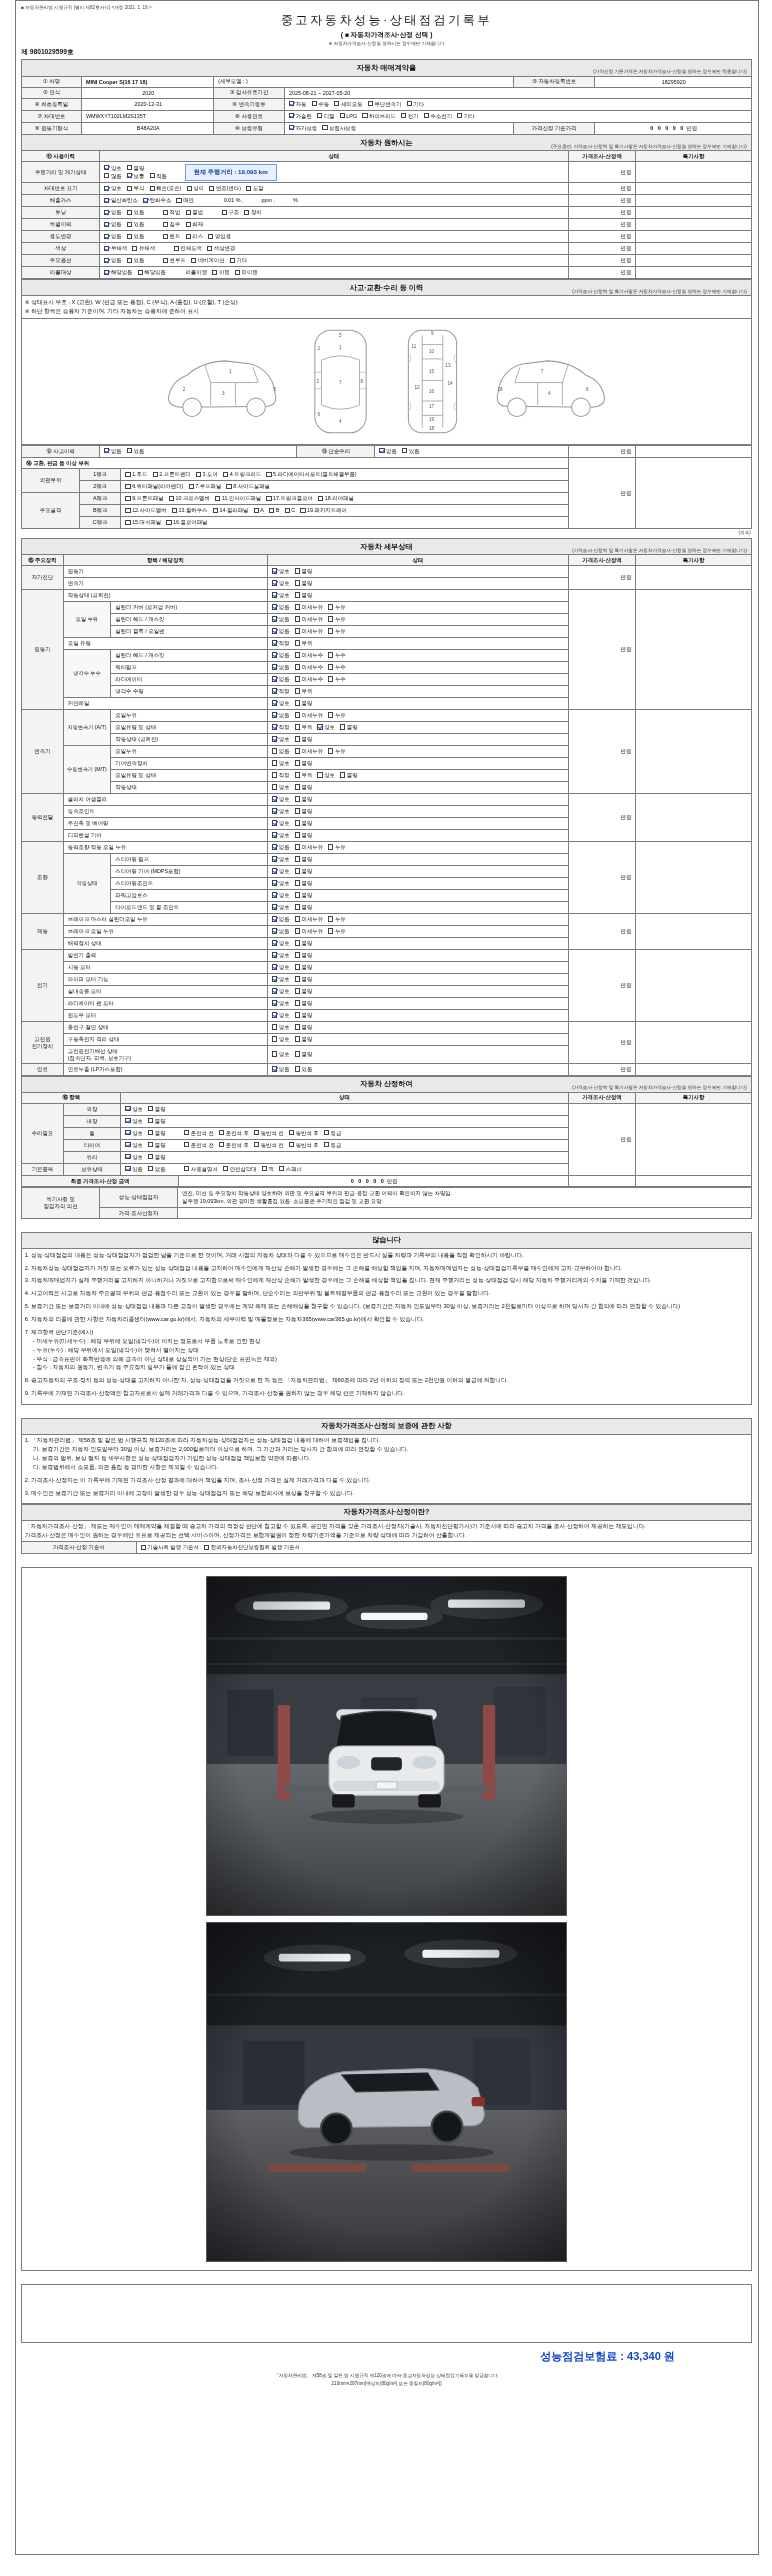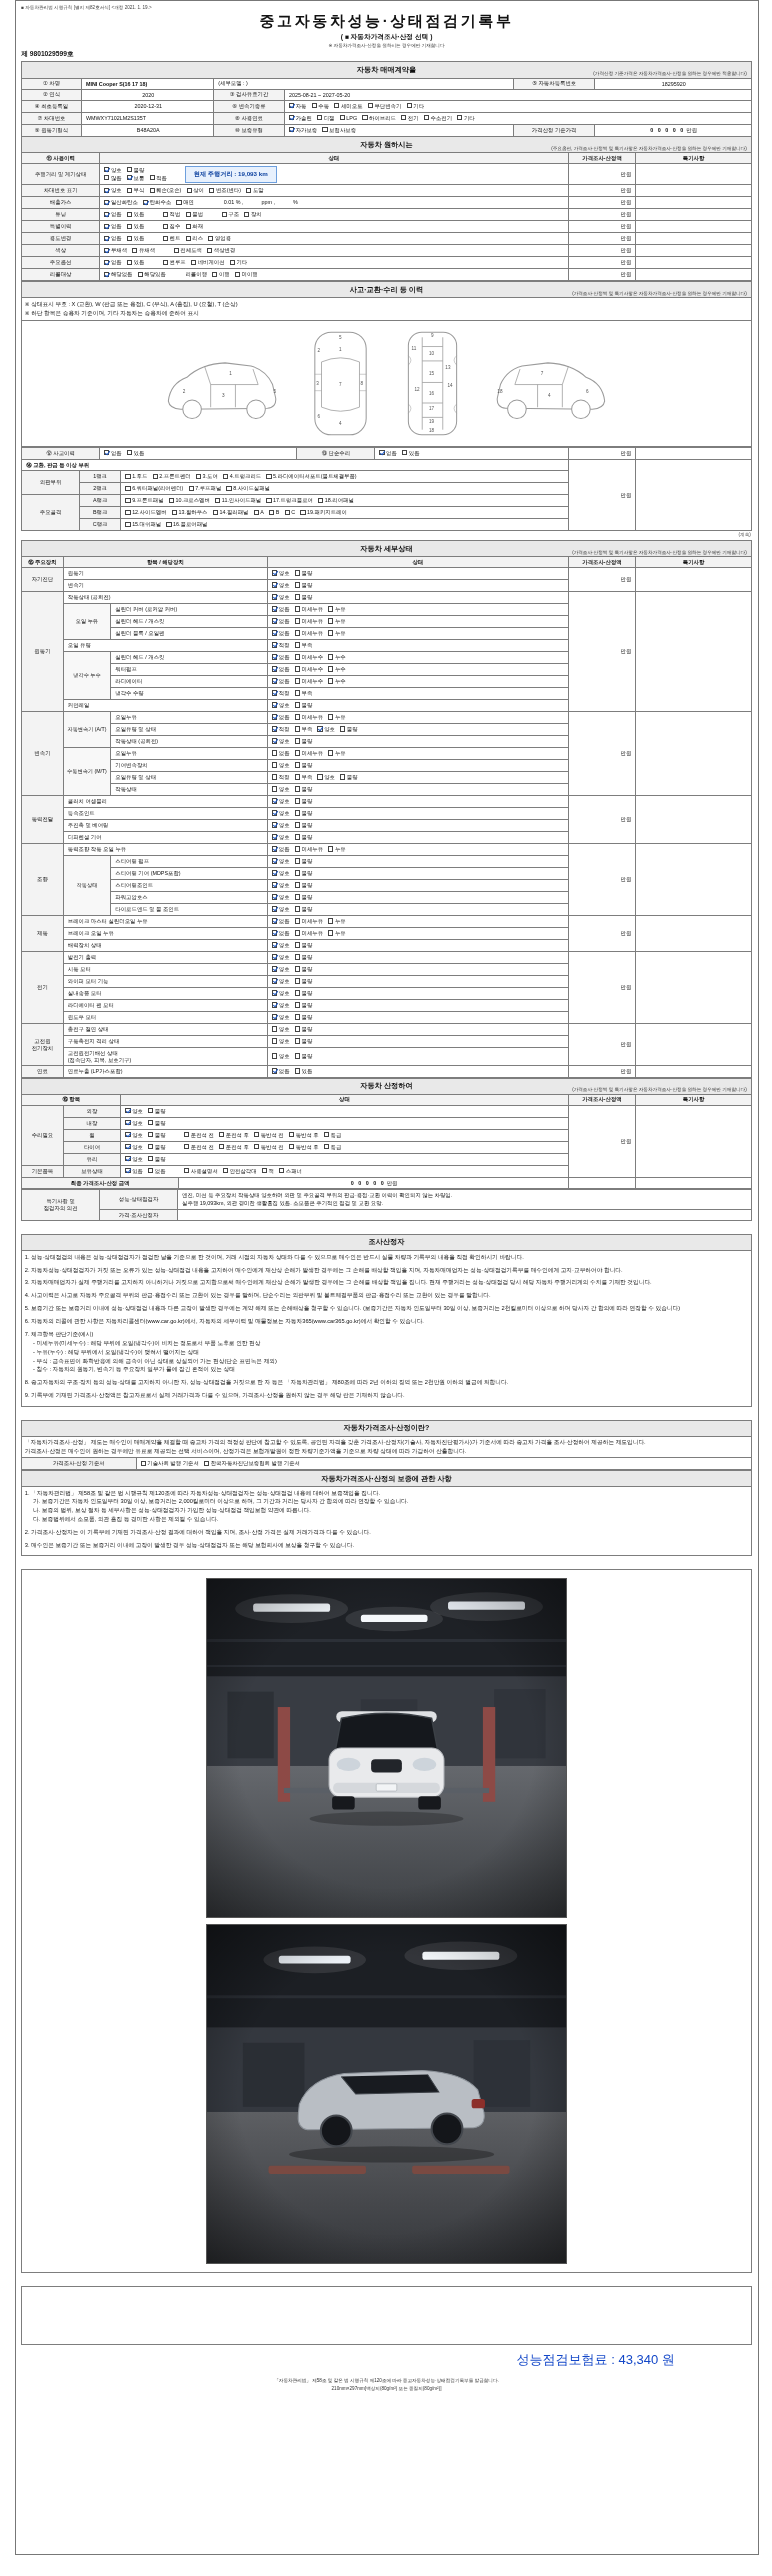--- a/index.html
+++ b/index.html
@@ -1,21 +1,21 @@
 <!DOCTYPE html>
 <html style="font-size:8.2px"><head>
 <meta charset="utf-8">
 <style>
 *{box-sizing:border-box;margin:0;padding:0}
 html,body{background:#fff}
 body{width:773px;font-family:"Liberation Sans","DejaVu Sans",sans-serif;color:#111}
 .page{width:744px;margin:0 auto;border:0.5px solid #777;padding:3.1px 5.7px 9.3px;min-height:2555px}
 .form-ref{font-size:4.6px;color:#444;margin:1px 0 2.1px}
 .titlebox{text-align:center;margin-bottom:1px}
-.title{font-size:15px;font-weight:bold;letter-spacing:2.6px}
+.title{font-size:12px;font-weight:normal;letter-spacing:2.6px}
 .subtitle{font-size:6.7px;font-weight:bold;margin-top:1.5px}
 .subnote{font-size:4.6px;color:#333;margin-top:1px}
 .docno{font-size:6.7px;font-weight:bold;margin:2.1px 0 3.1px}
 table.tbl{border-collapse:collapse;width:100%;table-layout:fixed;margin-top:-0.5px}
 .tbl td{border:0.5px solid #7d7d7d;font-size:5.7px;padding:1.5px 2.6px;vertical-align:middle;word-break:keep-all;overflow:hidden}
 td.sect{background:#e9e9e9;text-align:center;font-weight:bold;font-size:7.2px;padding:2.6px;position:relative}
 .sect .sn{position:absolute;right:4.1px;bottom:1.5px;font-weight:normal;font-size:4.6px;color:#333}
 td.lbl{background:#f3f3f3;text-align:center;font-size:5.4px}
 td.dev{background:#f3f3f3;text-align:center;font-size:5.4px}
 td.sub{background:#f8f8f8;text-align:center;font-size:5.2px}
@@ -36,21 +36,21 @@
 .diag-wrap{display:flex;justify-content:center;align-items:center;gap:15.5px;padding:6.2px 0 7.2px}
 .diag svg{display:block}
 .notes-cell{padding:5.2px 8.2px 3.1px;font-size:5.7px;line-height:1.55;vertical-align:top}
 .nitem{white-space:pre-line;margin-bottom:4.1px;padding-left:8.2px;text-indent:-8.2px}
 .optext{white-space:pre-line;font-size:5.4px;line-height:1.5;min-height:17.5px}
 .digits{letter-spacing:1.5px;font-weight:bold}
 .photo{width:361px;height:340px;margin:6.2px auto;border:0.5px solid #555;background:#222}
 .photo svg{display:block;width:100%;height:100%}
 .photos-cell{padding:4.1px 0 7.2px}
 .sign-body{height:58px;vertical-align:middle;text-align:center}
-.fee{text-align:right;margin:6.2px 77px 0 0;font-size:13px;font-weight:normal;color:#1347c8}
+.fee{text-align:right;margin:6.2px 77px 0 0;font-size:11px;font-weight:bold;color:#1347c8}
 .footer{text-align:center;font-size:4.6px;color:#333;margin-top:8.2px;line-height:1.8}
 .continue{text-align:right;font-size:4.6px;color:#444;margin:1px 1px 3.1px 0}
 .spacer{height:13.4px}
 .prc-text{white-space:pre-line;font-size:5.4px;line-height:1.55;padding:4.1px 6.2px}
 </style>
 </head>
 <body>
 
 <div class="page">
 
@@ -673,21 +673,21 @@
       <td class="item optext"></td>
     </tr>
   </tbody>
     </table>
 
   <div class="spacer"></div>
 
   <table class="tbl">
     <tbody>
         <tr>
-          <td class="sect">조사산정자</td>
+          <td class="sect">않습니다</td>
         </tr>
     <tr>
           <td class="notes-cell">
       <div class="nitem">1. 성능·상태점검의 내용은 성능·상태점검자가 점검한 날을 기준으로 한 것이며, 거래 시점의 자동차 상태와 다를 수 있으므로 매수인은 반드시 실물 차량과 기록부의 내용을 직접 확인하시기 바랍니다.</div>
       <div class="nitem">2. 자동차성능·상태점검자가 거짓 또는 오류가 있는 성능·상태점검 내용을 고지하여 매수인에게 재산상 손해가 발생한 경우에는 그 손해를 배상할 책임을 지며, 자동차매매업자는 성능·상태점검기록부를 매수인에게 고지·교부하여야 합니다.</div>
       <div class="nitem">3. 자동차매매업자가 실제 주행거리를 고지하지 아니하거나 거짓으로 고지함으로써 매수인에게 재산상 손해가 발생한 경우에는 그 손해를 배상할 책임을 집니다. 현재 주행거리는 성능·상태점검 당시 해당 자동차 주행거리계의 수치를 기재한 것입니다.</div>
       <div class="nitem">4. 사고이력은 사고로 자동차 주요골격 부위의 판금·용접수리 또는 교환이 있는 경우를 말하며, 단순수리는 외판부위 및 볼트체결부품의 판금·용접수리 또는 교환이 있는 경우를 말합니다.</div>
       <div class="nitem">5. 보증기간 또는 보증거리 이내에 성능·상태점검 내용과 다른 고장이 발생한 경우에는 계약 해제 또는 손해배상을 청구할 수 있습니다. (보증기간은 자동차 인도일부터 30일 이상, 보증거리는 2천킬로미터 이상으로 하며 당사자 간 합의에 따라 연장할 수 있습니다)</div>
       <div class="nitem">6. 자동차의 리콜에 관한 사항은 자동차리콜센터(www.car.go.kr)에서, 자동차의 세부이력 및 매물정보는 자동차365(www.car365.go.kr)에서 확인할 수 있습니다.</div>
       <div class="nitem">7. 체크항목 판단기준(예시)
@@ -698,54 +698,54 @@
       <div class="nitem">8. 중고자동차의 구조·장치 등의 성능·상태를 고지하지 아니한 자, 성능·상태점검을 거짓으로 한 자 등은 「자동차관리법」 제80조에 따라 2년 이하의 징역 또는 2천만원 이하의 벌금에 처합니다.</div>
       <div class="nitem">9. 기록부에 기재된 가격조사·산정액은 참고자료로서 실제 거래가격과 다를 수 있으며, 가격조사·산정을 원하지 않는 경우 해당 란은 기재하지 않습니다.</div>
     </td>
         </tr>
   </tbody>
     </table>
 
   <div class="spacer"></div>
 
   <table class="tbl">
-    <colgroup>
-        <col style="width:113px">
-        <col style="width:608px">
-      </colgroup>
-    <tbody>
-        <tr>
-          <td class="sect" colspan="2">자동차가격조사·산정이란?</td>
-        </tr>
-    <tr>
-      <td class="prc-text" colspan="2">「자동차가격조사·산정」 제도는 매수인이 매매계약을 체결할 때 중고차 가격의 적정성 판단에 참고할 수 있도록, 공인된 자격을 갖춘 가격조사·산정자(기술사, 자동차진단평가사)가 기준서에 따라 중고차 가격을 조사·산정하여 제공하는 제도입니다.
-가격조사·산정은 매수인이 원하는 경우에만 유료로 제공되는 선택 서비스이며, 산정가격은 보험개발원이 정한 차량기준가액을 기준으로 차량 상태에 따라 가감하여 산출합니다.</td>
-    </tr>
-    <tr>
-      <td class="lbl">가격조사·산정 기준서</td>
-      <td class="item"><span class="opt"><span class="cb"></span><span class="cl">기술사회 발행 기준서</span></span><span class="opt"><span class="cb"></span><span class="cl">한국자동차진단보증협회 발행 기준서</span></span></td>
-    </tr>
-  </tbody>
-    </table>
-
-  <table class="tbl">
     <tbody>
         <tr>
           <td class="sect">자동차가격조사·산정의 보증에 관한 사항</td>
         </tr>
     <tr>
           <td class="notes-cell">
       <div class="nitem">1. 「자동차관리법」 제58조 및 같은 법 시행규칙 제120조에 따라 자동차성능·상태점검자는 성능·상태점검 내용에 대하여 보증책임을 집니다.
 가. 보증기간은 자동차 인도일부터 30일 이상, 보증거리는 2,000킬로미터 이상으로 하며, 그 기간과 거리는 당사자 간 합의에 따라 연장할 수 있습니다.
 나. 보증의 범위, 보상 절차 등 세부사항은 성능·상태점검자가 가입한 성능·상태점검 책임보험 약관에 따릅니다.
 다. 보증범위에서 소모품, 외관 흠집 등 경미한 사항은 제외될 수 있습니다.</div>
       <div class="nitem">2. 가격조사·산정자는 이 기록부에 기재된 가격조사·산정 결과에 대하여 책임을 지며, 조사·산정 가격은 실제 거래가격과 다를 수 있습니다.</div>
       <div class="nitem">3. 매수인은 보증기간 또는 보증거리 이내에 고장이 발생한 경우 성능·상태점검자 또는 해당 보험회사에 보상을 청구할 수 있습니다.</div>
     </td>
         </tr>
+  </tbody>
+    </table>
+
+  <table class="tbl">
+    <colgroup>
+        <col style="width:113px">
+        <col style="width:608px">
+      </colgroup>
+    <tbody>
+        <tr>
+          <td class="sect" colspan="2">자동차가격조사·산정이란?</td>
+        </tr>
+    <tr>
+      <td class="prc-text" colspan="2">「자동차가격조사·산정」 제도는 매수인이 매매계약을 체결할 때 중고차 가격의 적정성 판단에 참고할 수 있도록, 공인된 자격을 갖춘 가격조사·산정자(기술사, 자동차진단평가사)가 기준서에 따라 중고차 가격을 조사·산정하여 제공하는 제도입니다.
+가격조사·산정은 매수인이 원하는 경우에만 유료로 제공되는 선택 서비스이며, 산정가격은 보험개발원이 정한 차량기준가액을 기준으로 차량 상태에 따라 가감하여 산출합니다.</td>
+    </tr>
+    <tr>
+      <td class="lbl">가격조사·산정 기준서</td>
+      <td class="item"><span class="opt"><span class="cb"></span><span class="cl">기술사회 발행 기준서</span></span><span class="opt"><span class="cb"></span><span class="cl">한국자동차진단보증협회 발행 기준서</span></span></td>
+    </tr>
   </tbody>
     </table>
 
   <div class="spacer"></div>
 
   <table class="tbl">
     <tbody>
     <tr>
           <td class="photos-cell">
 

